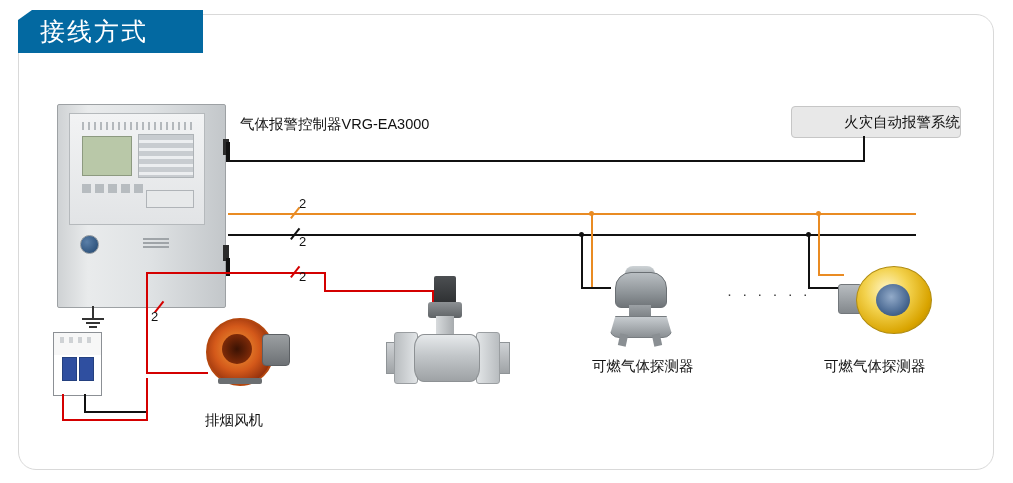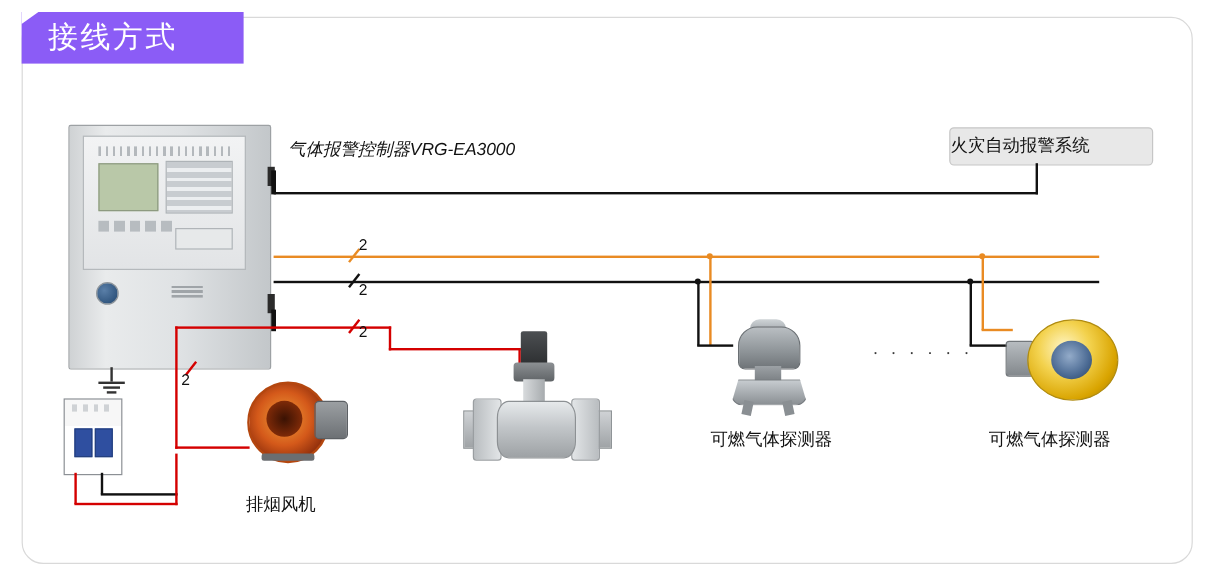--- a/index.html
+++ b/index.html
@@ -27,21 +27,21 @@
     box-sizing: border-box;
     background: #fff;
   }
   
   .title-banner {
     position: absolute;
     left: 18px;
     top: 10px;
     width: 185px;
     height: 43px;
-    background: #8b5cf6;
+    background: #0369a1;
     color: #ffffff;
     font-size: 25px;
     letter-spacing: 2px;
     line-height: 43px;
     padding-left: 22px;
     box-sizing: border-box;
   }
   .title-banner:before {
     content: "";
     position: absolute;
@@ -189,21 +189,21 @@
     left: 791px;
     top: 106px;
     width: 168px;
     height: 30px;
     background: #e8e8e8;
     border: 1px solid #c6c6c6;
     border-radius: 4px;
     color: #111;
     font-size: 14.5px;
     line-height: 30px;
-    text-align: left;
+    text-align: right;
   }
 
   
   .wire { position: absolute; background: #111; }
   .wire.orange { background: #E98B23; }
   .wire.red { background: #D40000; }
   .wire.black { background: #111; }
 
   .dot {
     position: absolute;
@@ -416,21 +416,21 @@
   <div class="wire black" style="left:84px; top:394px; width:1.8px; height:18px;"></div>
   <div class="wire black" style="left:84px; top:411px; width:64px; height:1.8px;"></div>
   <div class="wire red" style="left:62px; top:419px; width:86px; height:1.8px;"></div>
   <div class="wire red" style="left:146px; top:378px; width:1.8px; height:43px;"></div>
 
   <div class="fas-box">火灾自动报警系统</div>
   <div class="wire black" style="left:863px; top:136px; width:1.8px; height:26px;"></div>
   <div class="wire black" style="left:228px; top:160px; width:637px; height:1.8px;"></div>
   <div class="wire black" style="left:226px; top:142px; width:4px; height:20px;"></div>
 
-  <div class="lbl" style="left:240px; top:115px;font-style:italic;">气体报警控制器VRG-EA3000</div>
+  <div class="lbl" style="left:240px; top:115px;">气体报警控制器VRG-EA3000</div>
 
   <div class="wire orange" style="left:228px; top:213px; width:688px; height:1.8px;"></div>
   <div class="slash orange" style="left:288px; top:212px;"></div>
   <div class="wnum" style="left:299px; top:196px;">2</div>
 
   <div class="wire black" style="left:228px; top:234px; width:688px; height:1.8px;"></div>
   <div class="slash" style="left:288px; top:233px;"></div>
   <div class="wnum" style="left:299px; top:234px;">2</div>
 
   <div class="wire black" style="left:226px; top:258px; width:4px; height:18px;"></div>

